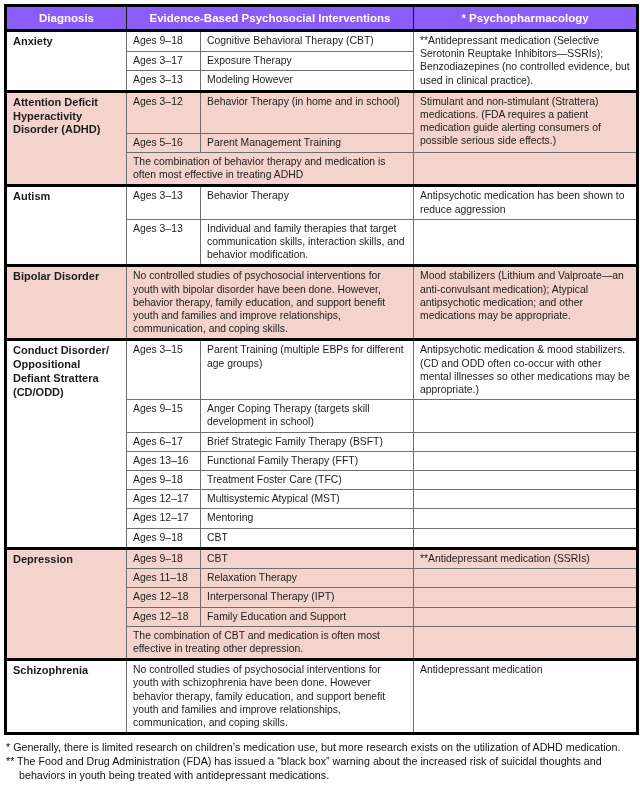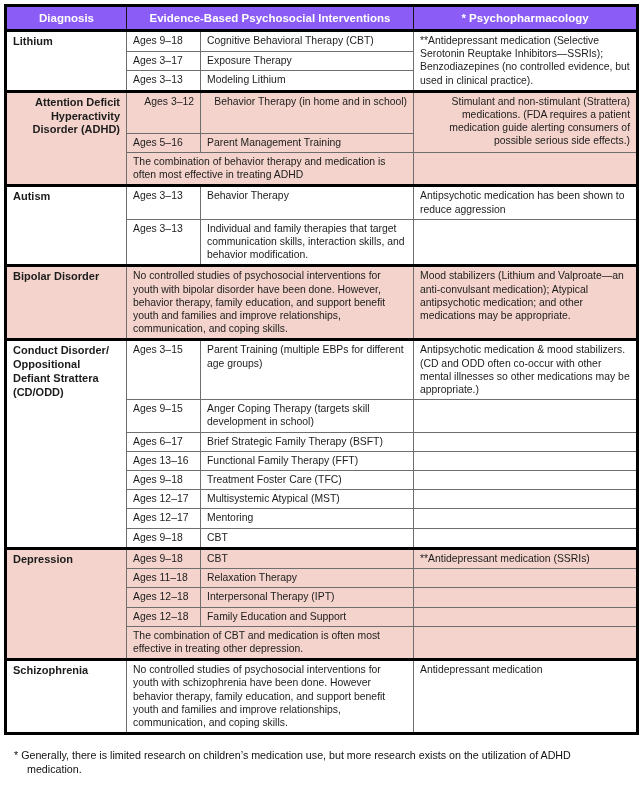--- a/index.html
+++ b/index.html
@@ -42,31 +42,31 @@
     background: #ffffff;
   }
   td.diag {
     font-weight: bold;
     font-size: 11px;
     line-height: 1.25;
     padding-top: 3px;
   }
   tr.sec-start td { border-top: 3px solid #000; }
   tr.pink td { background: #f3d3cb; }
-  tr.tall td { height: 42px; text-align: right; }
+  tr.tall td { height: 42px; }
   td.note {}
 
   .footnotes {
     padding: 5px 2px 0 2px;
     font-size: 10.7px;
     line-height: 1.32;
     color: #111;
   }
   .fn-source { font-style: italic; margin: 0 0 2px 0; }
-  .fn { margin: 8px; padding-left: 13px; text-indent: -13px; }
+  .fn { margin: 0; padding-left: 13px; text-indent: -13px; }
 </style>
 </head>
 <body>
 
 <div class="page">
 
   <table class="chart">
     <colgroup>
       <col class="c-diag">
         <col class="c-age">
@@ -76,32 +76,32 @@
     <thead>
       <tr>
         <th>Diagnosis</th>
         <th colspan="2">Evidence-Based Psychosocial Interventions</th>
         <th>* Psychopharmacology</th>
       </tr>
     </thead>
     <tbody>
 
       <tr class="sec-start">
-        <td class="diag" rowspan="3">Lithium</td>
+        <td class="diag" rowspan="3">Anxiety</td>
         <td>Ages 9–18</td>
         <td>Cognitive Behavioral Therapy (CBT)</td>
         <td rowspan="3">**Antidepressant medication (Selective Serotonin Reuptake Inhibitors—SSRIs); Benzodiazepines (no controlled evidence, but used in clinical practice).</td>
       </tr>
       <tr>
         <td>Ages 3–17</td>
         <td>Exposure Therapy</td>
       </tr>
       <tr>
         <td>Ages 3–13</td>
-        <td>Modeling Lithium</td>
+        <td>Modeling However</td>
       </tr>
 
       <tr class="sec-start pink tall">
         <td class="diag" rowspan="3">Attention Deficit Hyperactivity Disorder (ADHD)</td>
         <td>Ages 3–12</td>
         <td>Behavior Therapy (in home and in school)</td>
         <td rowspan="2">Stimulant and non-stimulant (Strattera) medications. (FDA requires a patient medication guide alerting consumers of possible serious side effects.)</td>
       </tr>
       <tr class="pink">
         <td>Ages 5–16</td>

